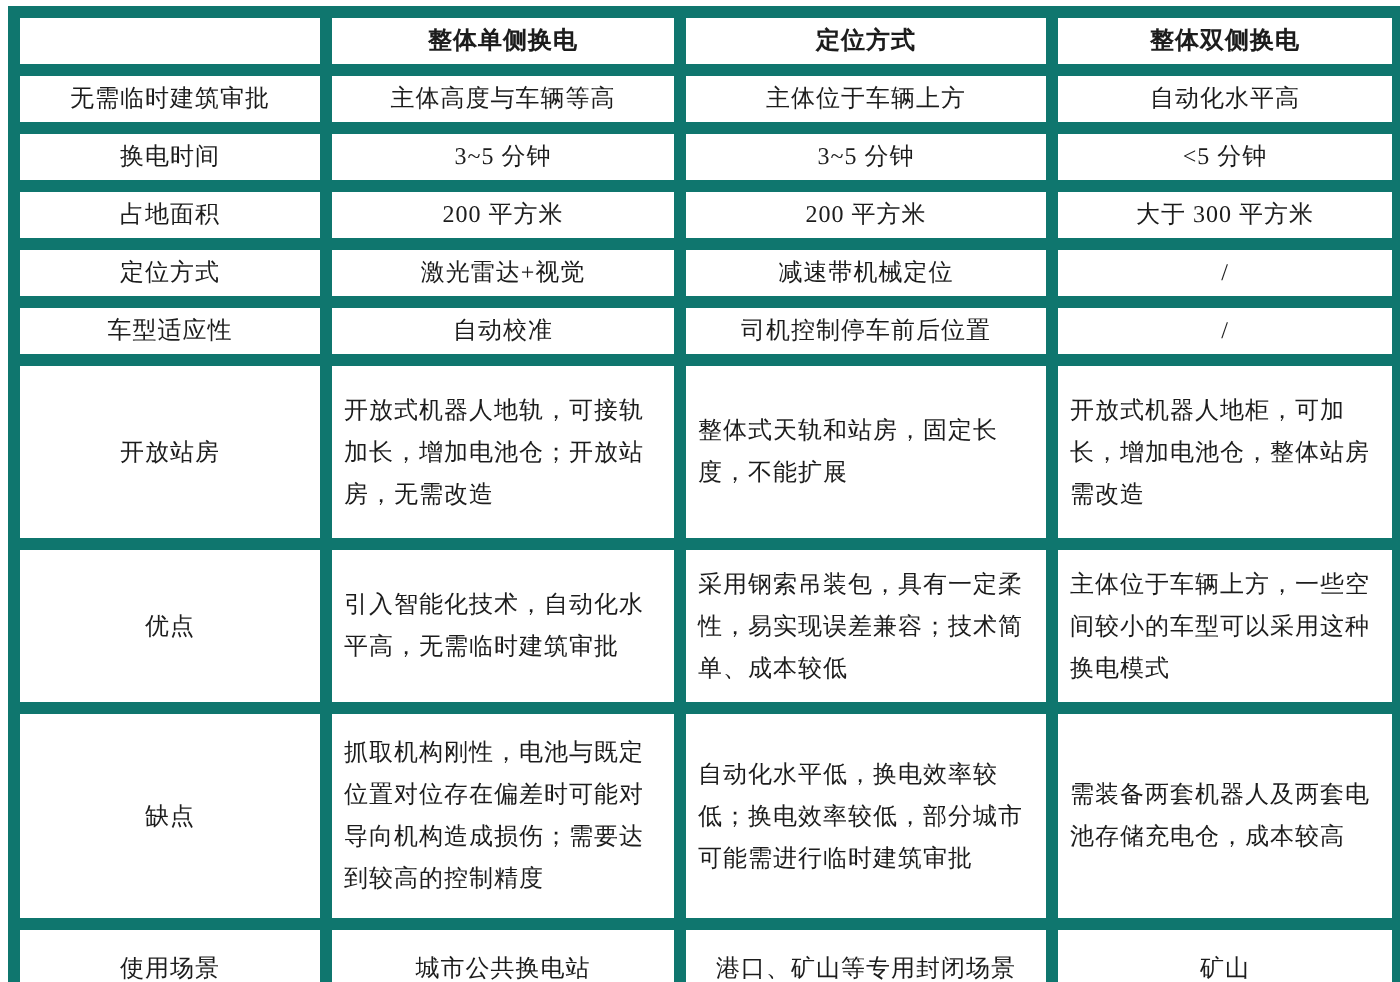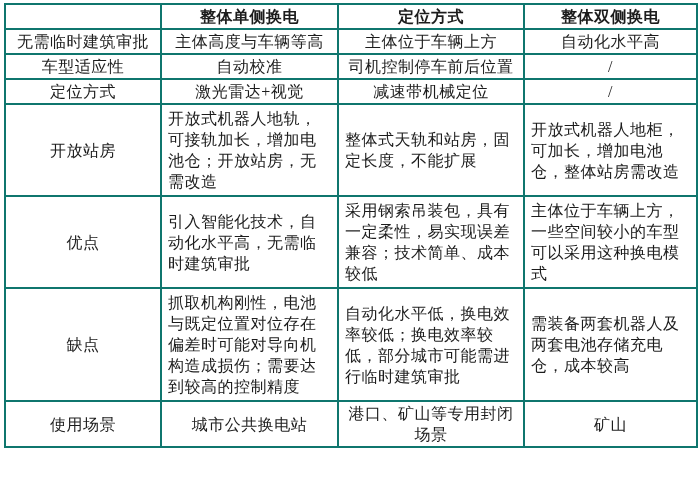--- a/index.html
+++ b/index.html
@@ -8,22 +8,22 @@
     position: relative; width: 700px; height: 491px; background: #ffffff;
     font-family: "Liberation Serif", "DejaVu Serif", serif;
     color: #1c1c1c;
   }
   table.cmp {
     position: absolute; left: 4px; top: 3px; width: 692px;
     border-collapse: collapse; table-layout: fixed;
     border: 2px solid #2e2e2e;
   }
   td, th {
-    border: 2px solid #0f766e;
-    font-size: 16px; letter-spacing: 0.5px; line-height: 21px;
+    border: 6px solid #0f766e;
+    font-size: 12px; letter-spacing: 0.5px; line-height: 21px;
     font-weight: normal; vertical-align: middle;
     text-align: center; padding: 1px 3px; overflow: hidden;
   }
   th { font-weight: bold; }
   td.desc { text-align: left; padding: 3px 5px 3px 6px; }
   tr.h-head { height: 24px; }
   tr.h-s    { height: 22px; }
   tr.h-exp  { height: 92px; }
   tr.h-adv  { height: 82px; }
   tr.h-dis  { height: 108px; }
@@ -47,29 +47,41 @@
       <th>定位方式</th>
       <th>整体双侧换电</th>
     </tr>
     <tr class="h-s">
       <td>无需临时建筑审批</td>
       <td>主体高度与车辆等高</td>
       <td>主体位于车辆上方</td>
       <td>自动化水平高</td>
     </tr>
     <tr class="h-s">
-      <td>车型适应性</td>
-      <td>自动校准</td>
-      <td>司机控制停车前后位置</td>
-      <td>/</td>
+      <td>换电时间</td>
+      <td>3~5 分钟</td>
+      <td>3~5 分钟</td>
+      <td>&lt;5 分钟</td>
+    </tr>
+    <tr class="h-s">
+      <td>占地面积</td>
+      <td>200 平方米</td>
+      <td>200 平方米</td>
+      <td>大于 300 平方米</td>
     </tr>
     <tr class="h-s">
       <td>定位方式</td>
       <td>激光雷达+视觉</td>
       <td>减速带机械定位</td>
+      <td>/</td>
+    </tr>
+    <tr class="h-s">
+      <td>车型适应性</td>
+      <td>自动校准</td>
+      <td>司机控制停车前后位置</td>
       <td>/</td>
     </tr>
     <tr class="h-exp">
       <td>开放站房</td>
       <td class="desc">开放式机器人地轨，可接轨加长，增加电池仓；开放站房，无需改造</td>
       <td class="desc">整体式天轨和站房，固定长度，不能扩展</td>
       <td class="desc">开放式机器人地柜，可加长，增加电池仓，整体站房需改造</td>
     </tr>
     <tr class="h-adv">
       <td>优点</td>

